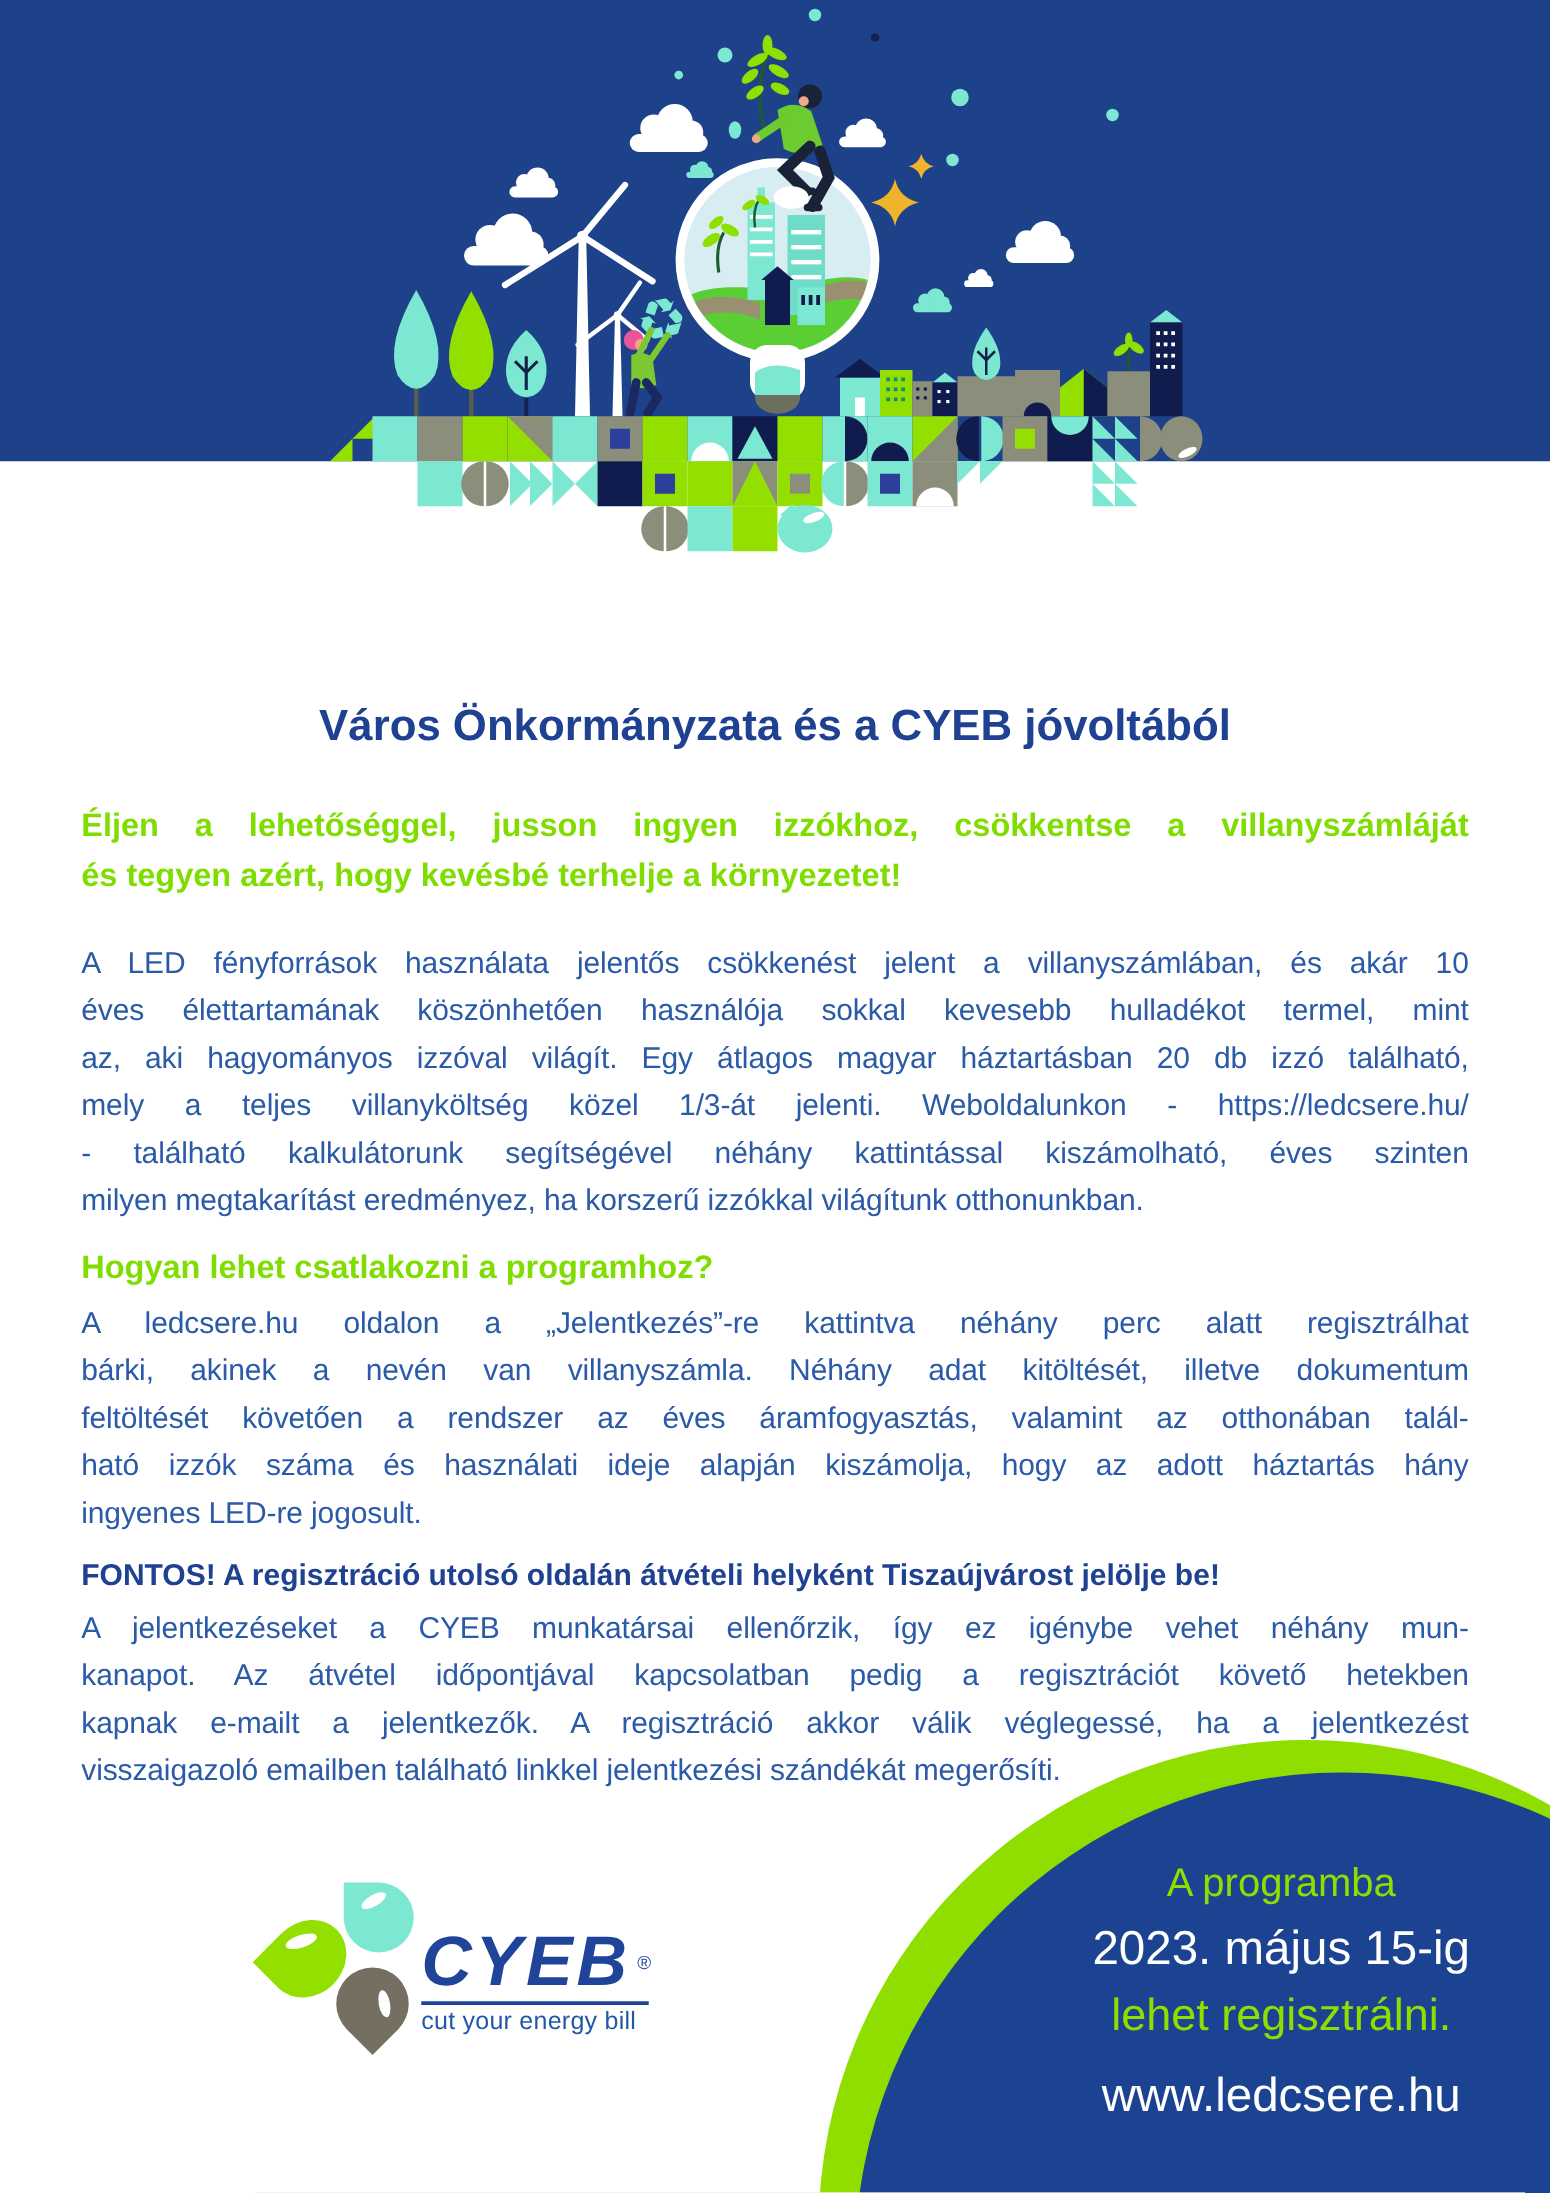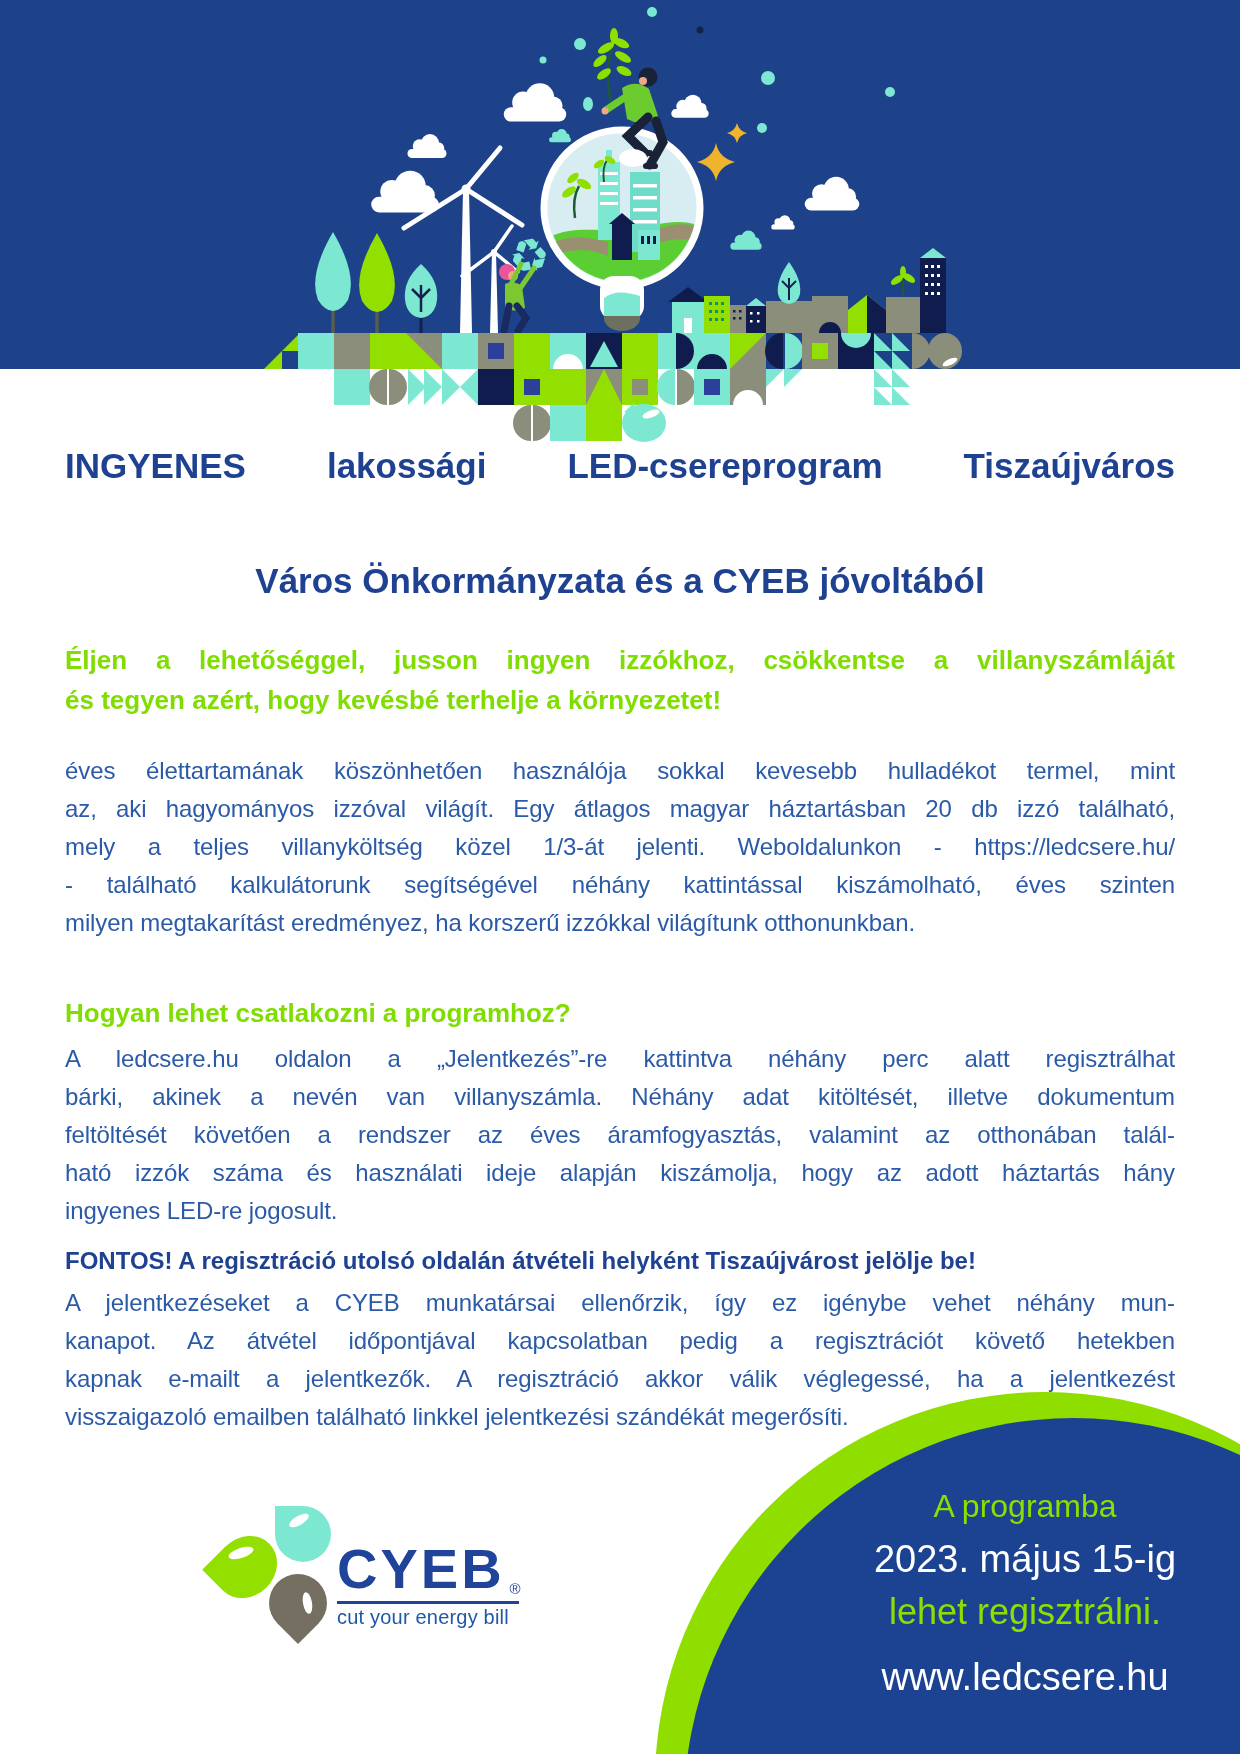--- a/index.html
+++ b/index.html
@@ -43,21 +43,21 @@
   .drop-lime{left:213px;top:1538px;width:66px;height:58px;background:#93DF00;
     border-radius:0 50% 50% 50%;transform:rotate(-45deg);}
   .drop-teal{left:275px;top:1506px;width:56px;height:56px;background:#7CE8D2;
     border-radius:0 50% 50% 50%;}
   .drop-olive{left:269px;top:1574px;width:58px;height:58px;background:#746F60;
     border-radius:50% 50% 0 50%;transform:rotate(45deg);}
   .hl{position:absolute;background:#ffffff;border-radius:50%;}
   .hl-lime{left:228px;top:1548px;width:26px;height:10px;transform:rotate(-18deg);}
   .hl-teal{left:288px;top:1516px;width:22px;height:9px;transform:rotate(-30deg);}
   .hl-olive{left:303px;top:1592px;width:9px;height:22px;transform:rotate(-10deg);}
-  .logo-text{position:absolute;left:337px;top:1541px;display:flex;align-items:flex-end;}
+  .logo-text{position:absolute;left:337px;top:1541px;display:flex;align-items:center;font-style:italic;}
   .logo-name{font-size:56px;font-weight:bold;color:#1F4499;letter-spacing:3px;line-height:1;}
   .logo-reg{font-size:15px;color:#1F4499;margin-left:5px;margin-top:2px;}
   .logo-rule{position:absolute;left:337px;top:1601px;width:182px;height:2.5px;background:#1F4499;}
   .logo-tagline{position:absolute;left:337px;top:1606px;width:182px;
     font-size:20px;color:#2157A7;letter-spacing:0.2px;}
 </style>
 </head>
 <body>
 
 <div class="page">
@@ -358,29 +358,29 @@
       <path d="M531,405 a17,17 0 0 0 0,36 Z" fill="#8C8E7C"></path>
       <path d="M533,405 a17,17 0 0 1 0,36 Z" fill="#8C8E7C"></path>
       <rect x="550" y="405" width="36" height="36" fill="#7CE8D2"></rect>
       <rect x="586" y="405" width="36" height="36" fill="#93E000"></rect>
       <ellipse cx="644" cy="423" rx="22" ry="19" fill="#7CE8D2"></ellipse>
       <polygon points="624,412 634,403 638,416" fill="#7CE8D2"></polygon>
       <ellipse cx="651" cy="414" rx="9" ry="3.5" fill="#ffffff" transform="rotate(-20 651 414)"></ellipse>
     </g>
   </svg>
 
-  <div class="tx title-line t1 j">INGYENES lakossági LED-csereprogram Tiszaújváros</div>
   <div class="tx title-line t2">Város Önkormányzata és a CYEB jóvoltából</div>
 
   <div class="tx sub green-txt">
     <div class="line j">Éljen a lehetőséggel, jusson ingyen izzókhoz, csökkentse a villanyszámláját</div>
     <div class="line">és tegyen azért, hogy kevésbé terhelje a környezetet!</div>
   </div>
 
   <div class="tx p1 body-txt">
+    <div class="line j">A LED fényforrások használata jelentős csökkenést jelent a villanyszámlában, és akár 10</div>
     <div class="line j">éves élettartamának köszönhetően használója sokkal kevesebb hulladékot termel, mint</div>
     <div class="line j">az, aki hagyományos izzóval világít. Egy átlagos magyar háztartásban 20 db izzó található,</div>
     <div class="line j">mely a teljes villanyköltség közel 1/3-át jelenti. Weboldalunkon - https://ledcsere.hu/</div>
     <div class="line j">- található kalkulátorunk segítségével néhány kattintással kiszámolható, éves szinten</div>
     <div class="line">milyen megtakarítást eredményez, ha korszerű izzókkal világítunk otthonunkban.</div>
   </div>
 
   <div class="tx heading green-txt">Hogyan lehet csatlakozni a programhoz?</div>
   <div class="tx p2 body-txt">
     <div class="line j">A ledcsere.hu oldalon a „Jelentkezés”-re kattintva néhány perc alatt regisztrálhat</div>

